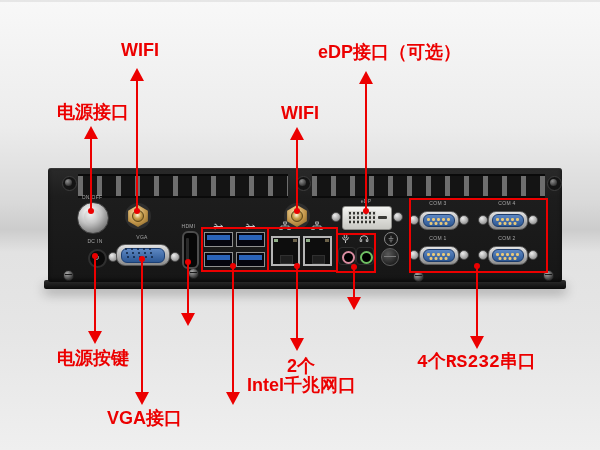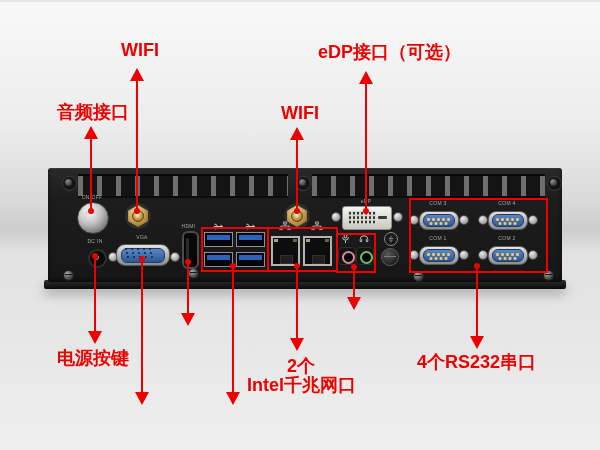--- a/index.html
+++ b/index.html
@@ -231,21 +231,21 @@
       </div>
     <div class="dscrew" style="left:480px;top:82px;"></div>
     <div class="rbox" style="left:361px;top:30px;width:135px;height:71px;"></div>
   </div>
 
   <div class="ann" style="left:121px;top:41px;">WIFI</div>
   <div class="tri-up" style="left:130px;top:68px;"></div>
   <div class="vline" style="left:136px;top:80px;height:131px;"></div>
   <div class="dot" style="left:134px;top:208px;"></div>
 
-  <div class="ann" style="left:57px;top:103px;">音频接口</div>
+  <div class="ann" style="left:57px;top:103px;">电源接口</div>
   <div class="tri-up" style="left:84px;top:126px;"></div>
   <div class="vline" style="left:90px;top:138px;height:73px;"></div>
   <div class="dot" style="left:88px;top:208px;"></div>
 
   <div class="ann" style="left:281px;top:104px;">WIFI</div>
   <div class="tri-up" style="left:290px;top:127px;"></div>
   <div class="vline" style="left:296px;top:139px;height:72px;"></div>
   <div class="dot" style="left:294px;top:208px;"></div>
 
   <div class="ann" style="left:318px;top:43px;">eDP接口（可选）</div>
@@ -258,33 +258,34 @@
   <div class="tri-down" style="left:88px;top:331px;"></div>
   <div class="ann" style="left:57px;top:349px;">电源按键</div>
 
   <div class="dot" style="left:185px;top:259px;"></div>
   <div class="vline" style="left:187px;top:263px;height:52px;"></div>
   <div class="tri-down" style="left:181px;top:313px;"></div>
 
   <div class="dot" style="left:139px;top:256px;"></div>
   <div class="vline" style="left:141px;top:260px;height:134px;"></div>
   <div class="tri-down" style="left:135px;top:392px;"></div>
+  <div class="ann" style="left:107px;top:409px;">VGA接口</div>
 
   <div class="dot" style="left:230px;top:263px;"></div>
   <div class="vline" style="left:232px;top:268px;height:126px;"></div>
   <div class="tri-down" style="left:226px;top:392px;"></div>
 
   <div class="dot" style="left:294px;top:263px;"></div>
   <div class="vline" style="left:296px;top:268px;height:72px;"></div>
   <div class="tri-down" style="left:290px;top:338px;"></div>
   <div class="ann" style="left:287px;top:357px;">2个</div>
   <div class="ann" style="left:247px;top:376px;">Intel千兆网口</div>
 
   <div class="dot" style="left:351px;top:264px;"></div>
   <div class="vline" style="left:353px;top:269px;height:30px;"></div>
   <div class="tri-down" style="left:347px;top:297px;"></div>
 
   <div class="dot" style="left:474px;top:263px;"></div>
   <div class="vline" style="left:476px;top:268px;height:70px;"></div>
   <div class="tri-down" style="left:470px;top:336px;"></div>
-  <div class="ann" style="left:417px;top:353px;">4个RS232串口</div>
+  <div class="ann" style="left:417px;top:353px;font-family:Liberation Mono, monospace;">4个RS232串口</div>
 
 </div>
 
 </body></html>

